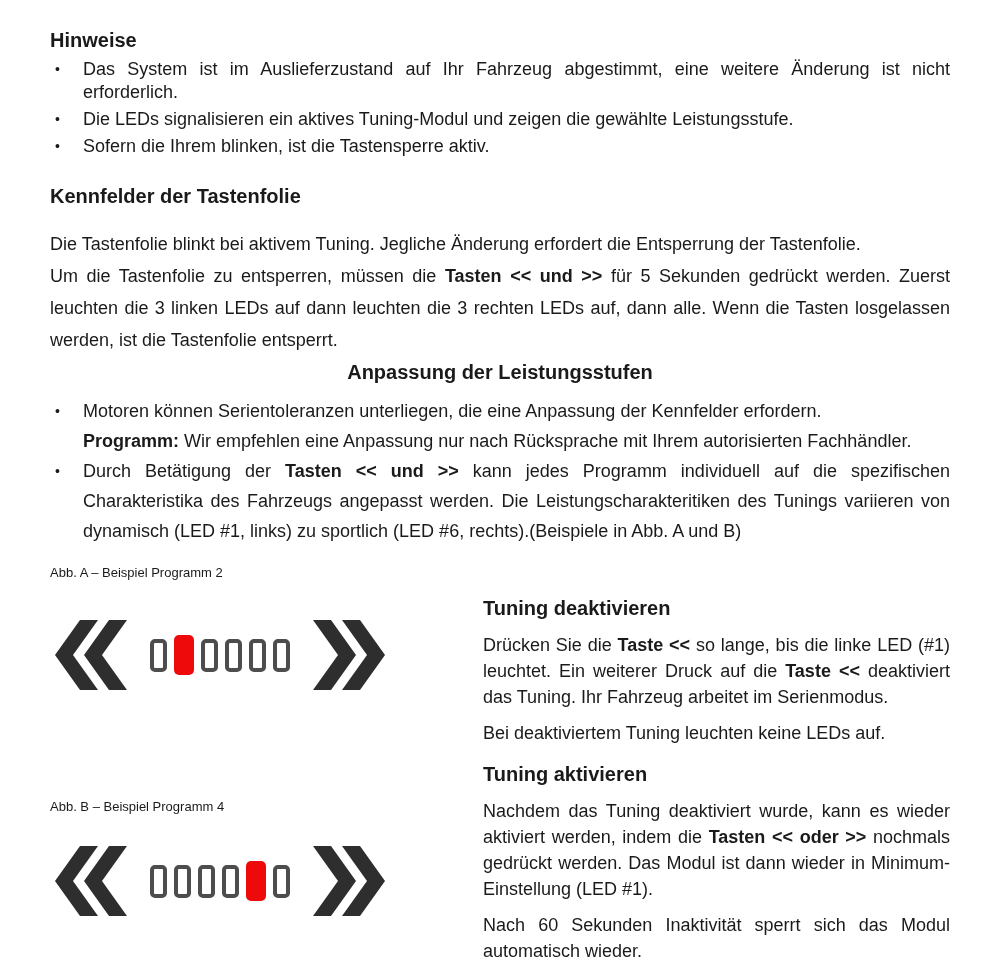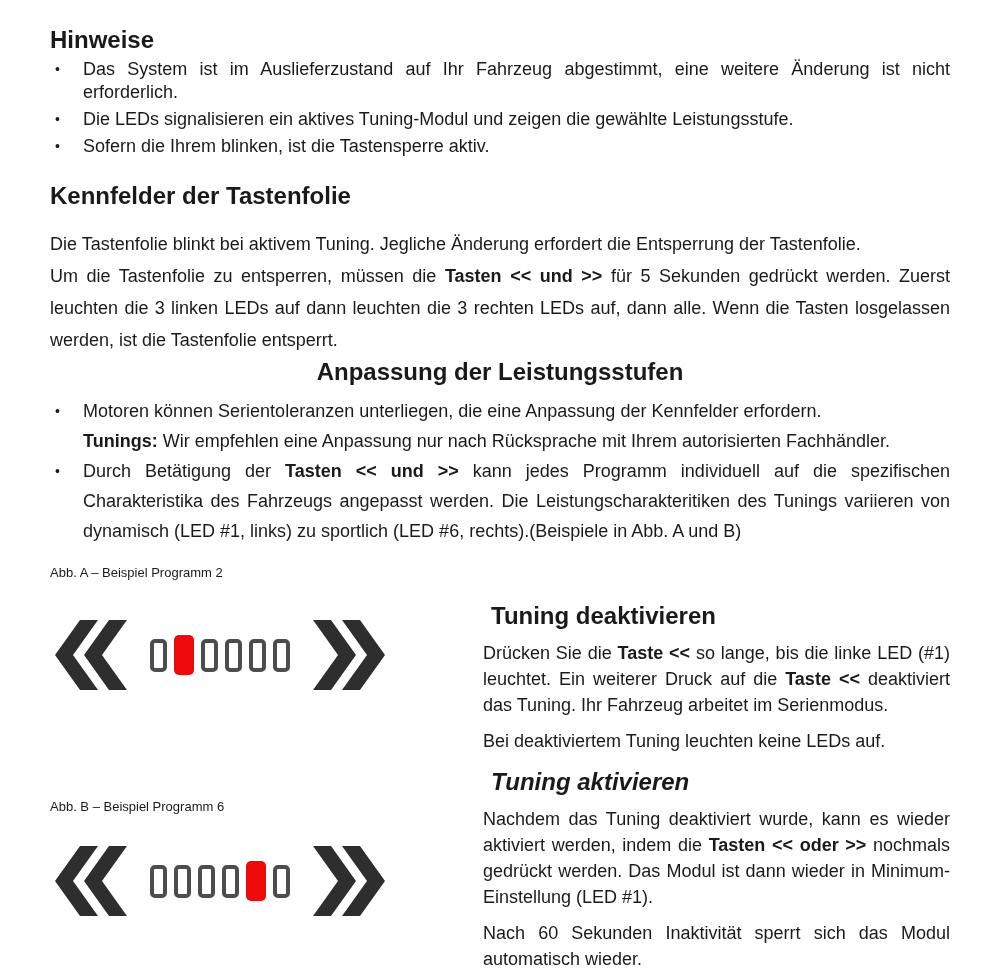--- a/index.html
+++ b/index.html
@@ -6,21 +6,21 @@
   .page {
     position:relative;
     width:1000px; height:975px;
     background:var(--bg,#ffffff);
     color:var(--text,#1a1a1a);
     font-family:"Liberation Sans", sans-serif;
     overflow:hidden;
   }
   
   .top-flow { position:absolute; left:50px; top:28px; width:900px; font-size:18px; }
-  .sec-heading { font-size:24px; line-height:24px; font-weight:700; margin:0; color:var(--text,#1a1a1a); }
+  .sec-heading { font-size:20px; line-height:24px; font-weight:700; margin:0; color:var(--text,#1a1a1a); }
   .bullets { margin-top:6px; }
   .bullet-row { display:flex; margin:0 0 4px 0; }
   .bullet-dot { flex:0 0 28px; padding-left:5px; font-size:14px; }
   .bullet-text { flex:1; text-align:justify; }
   .notes-bullets .bullet-row { line-height:23px; }
   .h-unlock { margin-top:26px; }
   .para-unlock { margin:20px 0 0 0; line-height:32px; text-align:justify; }
   .h-adjust { margin-top:4px;text-align:center; }
   .adjust-bullets { margin-top:12px; }
   .adjust-bullets .bullet-row { line-height:30px; margin-bottom:0; }
@@ -36,24 +36,24 @@
   .chev polygon { fill:var(--chevron,#2e2e2e); }
   .chev-right { transform:scaleX(-1); }
   .led-row { display:flex; align-items:center; gap:7px; }
   .led { width:17px; height:33px; box-sizing:border-box;
          border:4px solid var(--led-outline,#4d4d4d); border-radius:5px; background:#ffffff; }
   .led-active { width:20px; height:40px; border:none; border-radius:5px;
                 background:var(--led-active,#ee0a0a); }
   
   .right-col { position:absolute; left:483px; top:596px; width:467px;
                font-size:18px; line-height:26px; }
-  .right-col .sec-heading { margin:8px; }
+  .right-col .sec-heading { margin:0; }
   .right-col p { margin:12px 0 0 0; text-align:justify; }
   .right-col p + p { margin-top:10px; }
-  .h-activate { margin-top:16px !important;font-style:italic; }
+  .h-activate { margin-top:16px !important; }
   b { font-weight:700; }
 </style>
 </head>
 <body>
 
 <div class="page">
 
   <div class="top-flow">
 
     <h3 class="sec-heading">Hinweise</h3>
@@ -72,21 +72,21 @@
       </div>
     </div>
 
     <h3 class="sec-heading h-unlock">Kennfelder der Tastenfolie</h3>
     <p class="para-unlock"><span>Die Tastenfolie blinkt bei aktivem Tuning. Jegliche Änderung erfordert die Entsperrung der Tastenfolie.</span><br><span>Um die Tastenfolie zu entsperren, müssen die </span><b>Tasten &lt;&lt; und &gt;&gt;</b><span> für 5 Sekunden gedrückt werden. Zuerst leuchten die 3 linken LEDs auf dann leuchten die 3 rechten LEDs auf, dann alle. Wenn die Tasten losgelassen werden, ist die Tastenfolie entsperrt.</span></p>
 
     <h3 class="sec-heading h-adjust">Anpassung der Leistungsstufen</h3>
     <div class="bullets adjust-bullets">
       <div class="bullet-row">
         <span class="bullet-dot">•</span>
-        <div class="bullet-text"><span>Motoren können Serientoleranzen unterliegen, die eine Anpassung der Kennfelder erfordern.</span><br><b>Tunings:</b><span> Wir empfehlen eine Anpassung nur nach Rücksprache mit Ihrem autorisierten Fachhändler.</span></div>
+        <div class="bullet-text"><span>Motoren können Serientoleranzen unterliegen, die eine Anpassung der Kennfelder erfordern.</span><br><b>Programm:</b><span> Wir empfehlen eine Anpassung nur nach Rücksprache mit Ihrem autorisierten Fachhändler.</span></div>
       </div>
       <div class="bullet-row">
         <span class="bullet-dot">•</span>
         <div class="bullet-text"><span>Durch Betätigung der </span><b>Tasten &lt;&lt; und &gt;&gt;</b><span> kann jedes Programm individuell auf die spezifischen Charakteristika des Fahrzeugs angepasst werden. Die Leistungscharakteritiken des Tunings variieren von dynamisch (LED #1, links) zu sportlich (LED #6, rechts).(Beispiele in Abb. A und B)</span></div>
       </div>
     </div>
   </div>
 
   <div class="caption cap-a">Abb. A – Beispiel Programm 2</div>
   <div class="panel pan-a">
@@ -101,21 +101,21 @@
         <div class="led"></div>
         <div class="led"></div>
         <div class="led"></div>
       </div>
     <svg class="chev chev-right" width="73" height="70" viewBox="0 0 73 70" aria-hidden="true">
       <polygon points="25,0 43,0 18,35 43,70 25,70 0,35"></polygon>
       <polygon points="54,0 72,0 47,35 72,70 54,70 29,35"></polygon>
     </svg>
   </div>
 
-  <div class="caption cap-b">Abb. B – Beispiel Programm 6</div>
+  <div class="caption cap-b">Abb. B – Beispiel Programm 4</div>
   <div class="panel pan-b">
     <svg class="chev chev-left" width="73" height="70" viewBox="0 0 73 70" aria-hidden="true">
       <polygon points="25,0 43,0 18,35 43,70 25,70 0,35"></polygon>
       <polygon points="54,0 72,0 47,35 72,70 54,70 29,35"></polygon>
     </svg>
     <div class="led-row">
         <div class="led"></div>
         <div class="led"></div>
         <div class="led"></div>
         <div class="led"></div>

